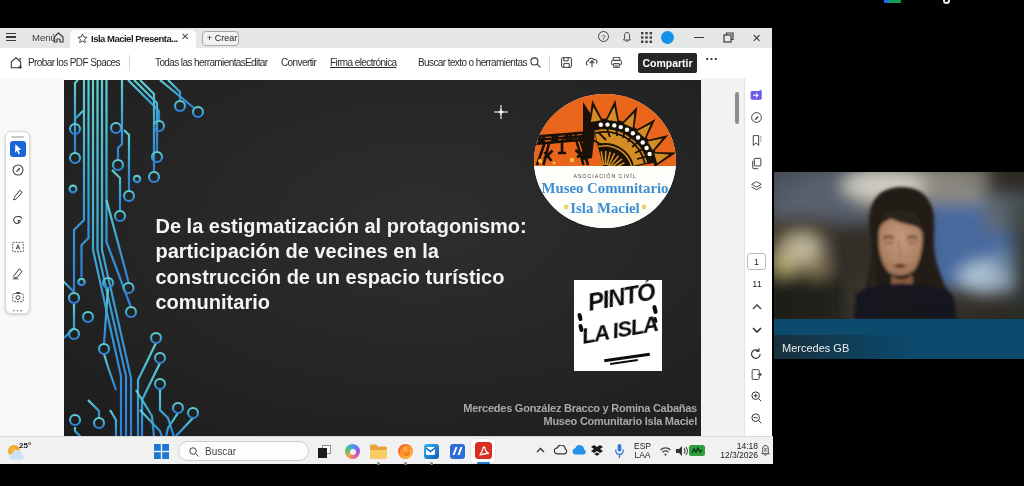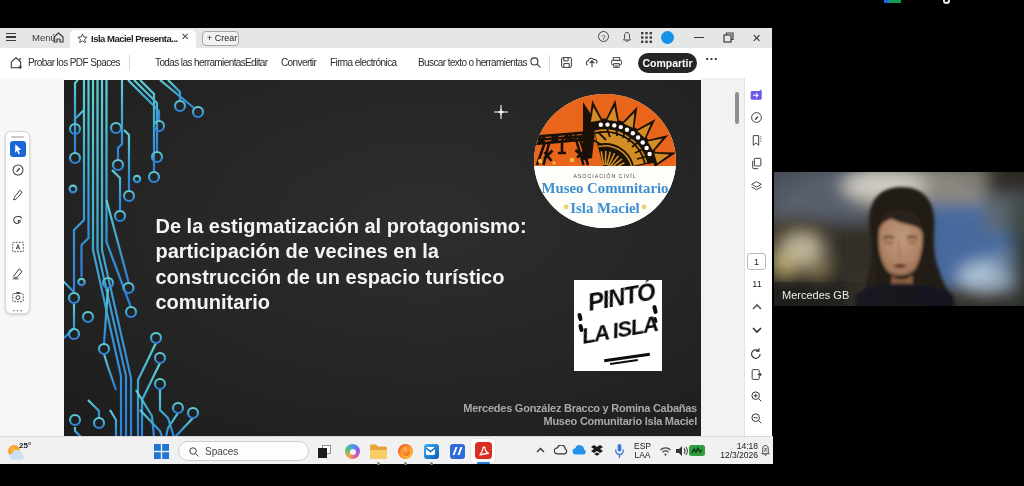--- a/index.html
+++ b/index.html
@@ -66,41 +66,41 @@
     <svg class="abs" style="left:9px;top:8px" width="14" height="14" viewBox="0 0 24 24">
         <path d="M4 10 L12 3 L20 10 V20 H4 Z" fill="none" stroke="#333" stroke-width="1.8"></path>
         <circle cx="19" cy="5" r="1.6" fill="#333"></circle>
         <path d="M19 16 v6 M16 19 h6" stroke="#333" stroke-width="1.6"></path>
       </svg>
     <div class="abs" style="left:28px;top:9px;font-size:10px;letter-spacing:-0.6px;color:#2c2c2c;">Probar los PDF Spaces</div>
     <div class="abs" style="left:129px;top:7px;width:1px;height:16px;background:#d7d7d7"></div>
     <div class="abs" style="left:144px;top:9px;font-size:10px;letter-spacing:-0.6px;color:#2c2c2c;margin-left:11px;">Todas las herramientas</div>
     <div class="abs" style="left:245px;top:9px;font-size:10px;letter-spacing:-0.6px;color:#2c2c2c;">Editar</div>
     <div class="abs" style="left:281px;top:9px;font-size:10px;letter-spacing:-0.6px;color:#2c2c2c;">Convertir</div>
-    <div class="abs" style="left:330px;top:9px;font-size:10px;letter-spacing:-0.6px;color:#2c2c2c;">Firma electrónica</div>
+    <div class="abs" style="left:330px;top:9px;font-size:10px;letter-spacing:-0.6px;color:#2c2c2c;text-decoration:underline;">Firma electrónica</div>
     <div class="abs" style="left:418px;top:9px;font-size:10px;letter-spacing:-0.6px;color:#2c2c2c;">Buscar texto o herramientas</div>
     <svg class="abs" style="left:529px;top:8px" width="13" height="13" viewBox="0 0 24 24">
         <circle cx="10" cy="10" r="6.5" fill="none" stroke="#333" stroke-width="2"></circle>
         <path d="M15 15 L21 21" stroke="#333" stroke-width="2"></path>
       </svg>
     <div class="abs" style="left:549px;top:7px;width:1px;height:16px;background:#d7d7d7"></div>
     <svg class="abs" style="left:560px;top:8px" width="13" height="13" viewBox="0 0 24 24">
         <rect x="3" y="3" width="18" height="18" rx="2" fill="none" stroke="#333" stroke-width="1.8"></rect>
         <path d="M7 3 V9 H15 V3 M7 21 V14 H17 V21" fill="none" stroke="#333" stroke-width="1.8"></path>
       </svg>
     <svg class="abs" style="left:585px;top:7px" width="14" height="14" viewBox="0 0 24 24">
         <path d="M4 17 C1 16 2 10 6 10 C6 5 13 4 15 8 C19 7 22 11 20 14 M12 20 V11 M8.5 13.5 L12 10 L15.5 13.5" fill="none" stroke="#333" stroke-width="1.8" stroke-linecap="round"></path>
       </svg>
     <svg class="abs" style="left:610px;top:8px" width="13" height="13" viewBox="0 0 24 24">
         <rect x="6" y="3" width="12" height="5" fill="none" stroke="#333" stroke-width="1.6"></rect>
         <rect x="3" y="8" width="18" height="8" rx="1" fill="none" stroke="#333" stroke-width="1.6"></rect>
         <rect x="7" y="14" width="10" height="7" fill="#fff" stroke="#333" stroke-width="1.6"></rect>
         <path d="M9 17 h6 M9 19 h6" stroke="#333" stroke-width="1.2"></path>
       </svg>
-    <div class="abs" style="left:638px;top:5px;width:59px;height:20px;background:#262626;border-radius:10px;color:#fff;font-size:10.5px;font-weight:bold;text-align:center;line-height:20px;">Compartir</div>
+    <div class="abs" style="left:638px;top:5px;width:59px;height:20px;background:#262626;border-radius:2px;color:#fff;font-size:10.5px;font-weight:bold;text-align:center;line-height:20px;">Compartir</div>
     <div class="abs" style="left:705px;top:3px;font-size:13px;color:#333;letter-spacing:1px;font-weight:bold;">⋯</div>
   </div>
 
   <div class="abs" style="left:0;top:78px;width:64px;height:358px;background:#f8f8f8;"></div>
   <div class="abs" style="left:701px;top:78px;width:43px;height:358px;background:#f2f2f2;"></div>
   <div class="abs" style="left:744px;top:78px;width:28px;height:358px;background:#fff;border-left:1px solid #e3e3e3;"></div>
 
   <div class="abs" style="left:735px;top:92px;width:3.5px;height:32px;background:#8f8f8f;border-radius:2px;"></div>
 
   <div class="abs" style="left:5px;top:131px;width:25px;height:183px;background:#fff;border:1px solid #d9d9d9;border-radius:6px;box-shadow:0 1px 3px rgba(0,0,0,.18);">
@@ -392,21 +392,21 @@
           <rect x="0" y="8.2" width="6.8" height="6.8"></rect>
           <rect x="8.2" y="8.2" width="6.8" height="6.8"></rect>
         </g>
       </svg>
 
     <div class="abs" style="left:178px;top:4px;width:131px;height:20px;background:#fdfdfd;border:1px solid #cfcfcf;border-radius:10px;">
       <svg class="abs" style="left:9px;top:4px" width="12" height="12" viewBox="0 0 24 24">
           <circle cx="10" cy="10" r="6.5" fill="none" stroke="#444" stroke-width="2"></circle>
           <path d="M15 15 L21 21" stroke="#444" stroke-width="2"></path>
         </svg>
-      <div class="abs" style="left:26px;top:4px;font-size:10px;color:#444;">Spaces</div>
+      <div class="abs" style="left:26px;top:4px;font-size:10px;color:#444;">Buscar</div>
     </div>
 
     <div class="abs" style="left:318px;top:8px;width:13px;height:13px;">
       <div class="abs" style="left:4px;top:0;width:9px;height:9px;background:#fdfdfd;border:1px solid #8f8f8f;"></div>
       <div class="abs" style="left:0;top:3px;width:9px;height:10px;background:#1c1c1c;"></div>
     </div>
 
     <div class="abs" style="left:345px;top:7px;width:15px;height:15px;border-radius:50%;background:conic-gradient(#3fa0f0,#8a5cf0,#e05a9a,#f0a040,#58c470,#3fa0f0);"></div>
     <div class="abs" style="left:349.5px;top:11.5px;width:6px;height:6px;border-radius:50%;background:#f2f4f8;"></div>
 
@@ -468,21 +468,21 @@
     <svg class="abs" style="left:690px;top:9px" width="14" height="9" viewBox="0 0 14 9">
         <path d="M2 7 L4 3 L6 6 L8 2 L10 6 L12 4" fill="none" stroke="#0c3a14" stroke-width="1.4"></path>
       </svg>
     <div class="abs" style="left:706px;top:5px;width:52px;font-size:8.5px;line-height:9px;color:#1a1a1a;text-align:right;">14:18<br>12/3/2026</div>
     <svg class="abs" style="left:760px;top:7px" width="11" height="13" viewBox="0 0 24 26">
         <path d="M12 2 C7 2 6 6 6 11 L6 17 L4 20 L20 20 L18 17 L18 11 C18 6 17 2 12 2 Z M10 21.5 a2 2 0 0 0 4 0" fill="none" stroke="#333" stroke-width="2"></path>
         <path d="M9 9 h6 l-6 5 h6" stroke="#333" stroke-width="1.4" fill="none"></path>
       </svg>
   </div>
 
-  <div class="abs" id="cam" style="left:774px;top:172px;width:250px;height:134px;background:#0c4a6e;overflow:hidden;will-change:transform;">
+  <div class="abs" id="cam" style="left:774px;top:172px;width:250px;height:187px;background:#0c4a6e;overflow:hidden;will-change:transform;">
     <svg width="250" height="147" viewBox="0 0 250 147">
       <defs>
         <filter id="b8" x="-40%" y="-40%" width="180%" height="180%">
             <feGaussianBlur stdDeviation="8"></feGaussianBlur>
           </filter>
         <filter id="b3" x="-40%" y="-40%" width="180%" height="180%">
             <feGaussianBlur stdDeviation="1.8"></feGaussianBlur>
           </filter>
         <radialGradient id="faceg" cx="50%" cy="38%" r="70%">
           <stop offset="0" stop-color="#c29a7e"></stop>

